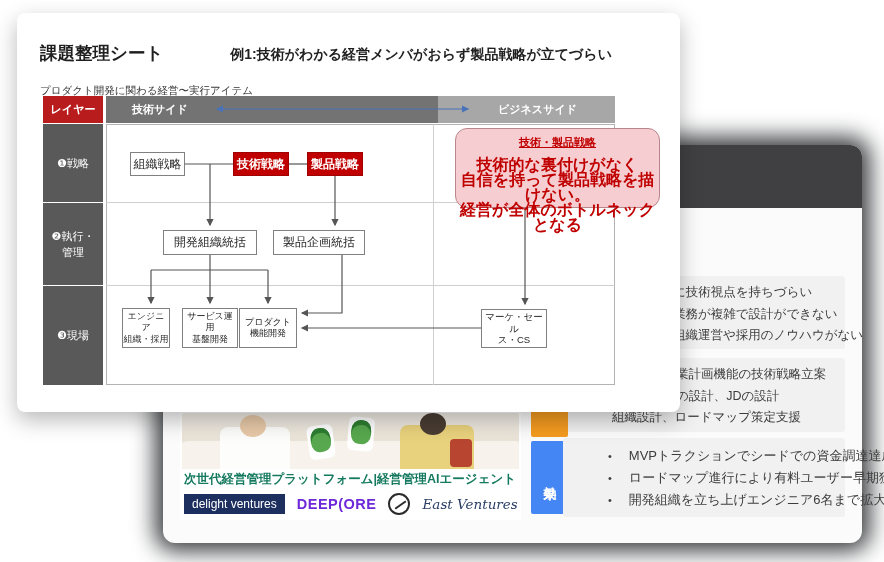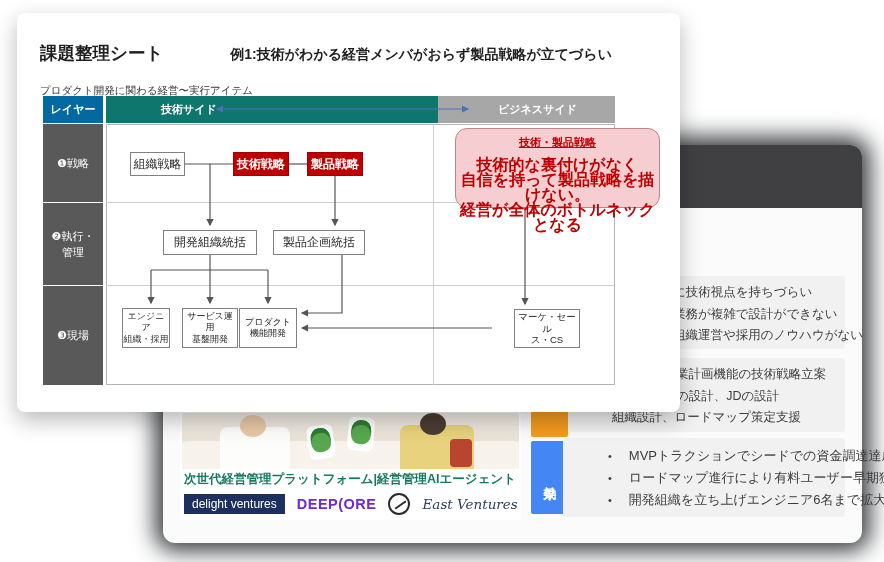--- a/index.html
+++ b/index.html
@@ -48,22 +48,22 @@
   
   .front-slide{position:absolute;left:17px;top:13px;width:663px;height:399px;background:#ffffff;
     border-radius:8px;box-shadow:0 8px 22px rgba(0,0,0,.28);z-index:2;}
   .title-row{position:absolute;left:23px;top:28px;display:flex;align-items:baseline;gap:19px;white-space:nowrap;}
   .main-title{font-size:17.5px;font-weight:800;color:#1f1f1f;}
   .example-title{font-size:14px;font-weight:700;color:#1f1f1f;margin-left:48px;}
   .caption{position:absolute;left:23px;top:71px;font-size:10.5px;color:#333;}
 
   .tbl{position:absolute;left:26px;top:83px;width:594px;height:292px;}
   .hcell{position:absolute;color:#fff;font-size:11px;display:flex;align-items:center;}
-  .layer-h{left:0;top:0;width:60px;height:27px;background:#0369a1;justify-content:center;font-weight:bold;}
-  .tech-h{left:63px;top:0;width:362px;height:27px;background:#0f766e;padding-left:55px;font-weight:bold;}
+  .layer-h{left:0;top:0;width:60px;height:27px;background:#b91c1c;justify-content:center;font-weight:bold;}
+  .tech-h{left:63px;top:0;width:362px;height:27px;background:#737373;padding-left:26px;font-weight:bold;}
   .biz-h{left:395px;top:0;width:177px;height:27px;background:#a7a7a7;justify-content:center;padding-left:22px;font-weight:bold;}
   .rcell{position:absolute;left:0;width:60px;background:#595959;color:#fff;font-size:11px;display:flex;align-items:center;justify-content:center;text-align:center;padding:0 4px;line-height:1.5;}
   .r1{top:28px;height:78px;}
   .r2{top:107px;height:82px;}
   .r3{top:190px;height:99px;}
   .tbody{position:absolute;left:63px;top:28px;width:509px;height:261px;border:1px solid #b3b3b3;background:#fff;}
   .vline{position:absolute;left:390px;top:28px;width:1px;height:261px;background:#cfcfcf;}
   .hline{position:absolute;left:63px;width:509px;height:1px;background:#cfcfcf;}
   .hl1{top:106px;} .hl2{top:189px;}
   .arrows{position:absolute;left:0;top:0;width:594px;height:292px;pointer-events:none;}
@@ -72,21 +72,21 @@
   .dbox.red{background:#c00000;border-color:#a00000;color:#fff;font-weight:bold;}
   .b-org{left:87px;top:56px;width:55px;height:24px;}
   .b-tech{left:190px;top:56px;width:56px;height:24px;}
   .b-prod{left:264px;top:56px;width:56px;height:24px;}
   .b-devorg{left:120px;top:134px;width:94px;height:25px;}
   .b-plan{left:230px;top:134px;width:92px;height:25px;}
   .small{font-size:9px;}
   .b-eng{left:79px;top:212px;width:48px;height:40px;}
   .b-svc{left:139px;top:212px;width:56px;height:40px;}
   .b-pdev{left:196px;top:212px;width:58px;height:40px;}
-  .b-mkt{left:471px;top:213px;width:66px;height:39px;font-size:9.5px;}
+  .b-mkt{left:438px;top:213px;width:66px;height:39px;font-size:9.5px;}
 
   .callout{position:absolute;left:412px;top:32px;width:205px;height:80px;background:#f6cdd0;border:1.5px solid #b9868c;border-radius:12px;text-align:center;color:#c00000;}
   .callout-title{margin-top:6px;font-size:11px;font-weight:bold;text-decoration:underline;}
   .callout-body{margin-top:7px;font-size:16px;font-weight:bold;line-height:15px;}
 </style>
 </head>
 <body>
 
 <div id="page">
 

